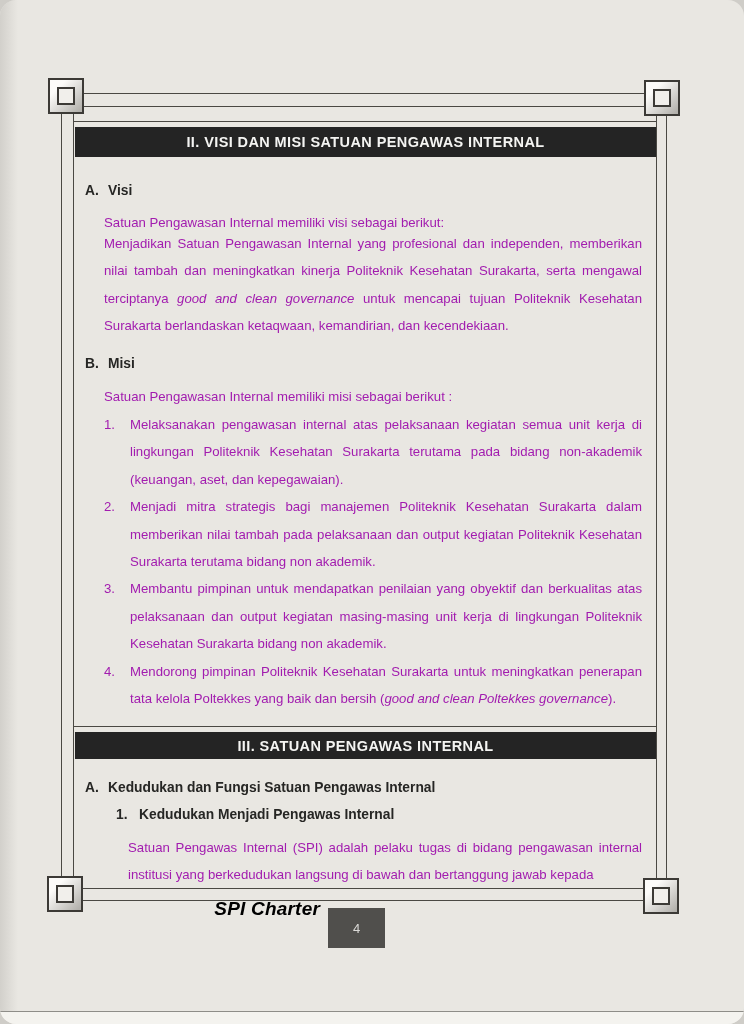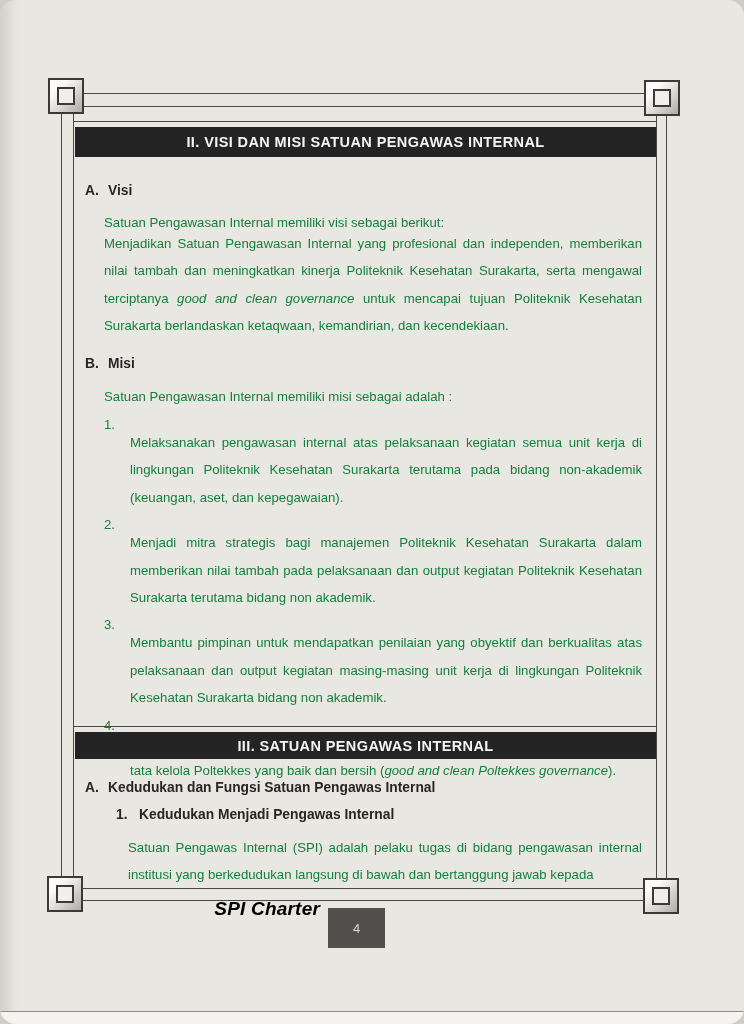--- a/index.html
+++ b/index.html
@@ -57,29 +57,29 @@
   .bar.b2 { top:127px; height:30px; }
   .bar.b3 { top:732px; height:27px; }
   
   .h-row {
     position:absolute; display:flex;
     font-weight:bold; font-size:13.8px; color:#262624;
   }
   .h-row .lab { width:23px; flex:none; }
   .bodytxt {
     position:absolute; font-size:13.2px; line-height:27.4px;
-    text-align:justify; color:#15803d;
+    text-align:justify; color:#a21caf;
   }
   .visi-intro  { left:104px; top:209px; width:540px; text-align:left; }
   .visi-para   { left:104px; top:230px; width:538px; }
   .misi-intro  { left:104px; top:383px; width:540px; text-align:left; }
   .misi-list   { left:104px; top:411px; width:538px; }
   .li { display:flex; }
   .li .num { width:26px; flex:none; }
-  .li .li-text { flex:1; text-align:justify;margin-top:18px; }
+  .li .li-text { flex:1; text-align:justify; }
   .sec3-para   { left:128px; top:834px; width:514px; }
   .h-visi  { left:85px; top:183px; }
   .h-misi  { left:85px; top:356px; }
   .h-sec3a { left:85px; top:780px; }
   .h-sec3i { left:116px; top:807px; }
   
   .footer-label {
     position:absolute; left:180px; top:898px; width:140px;
     text-align:right; font-style:italic; font-weight:bold;
     font-size:19px; color:#000000; letter-spacing:0.2px;
@@ -123,21 +123,21 @@
   </div>
   <div class="bodytxt visi-intro">Satuan Pengawasan Internal memiliki visi sebagai berikut:</div>
   <div class="bodytxt visi-para">
     <span>Menjadikan Satuan Pengawasan Internal yang profesional dan independen, memberikan nilai tambah dan meningkatkan kinerja Politeknik Kesehatan Surakarta, serta mengawal terciptanya </span><i>good and clean governance</i><span> untuk mencapai tujuan Politeknik Kesehatan Surakarta berlandaskan ketaqwaan, kemandirian, dan kecendekiaan.</span>
   </div>
 
   <div class="h-row h-misi">
     <span class="lab">B.</span>
     <span>Misi</span>
   </div>
-  <div class="bodytxt misi-intro">Satuan Pengawasan Internal memiliki misi sebagai adalah :</div>
+  <div class="bodytxt misi-intro">Satuan Pengawasan Internal memiliki misi sebagai berikut :</div>
 
   <div class="bodytxt misi-list">
     <div class="li">
       <span class="num">1.</span>
       <div class="li-text">Melaksanakan pengawasan internal atas pelaksanaan kegiatan semua unit kerja di lingkungan Politeknik Kesehatan Surakarta terutama pada bidang non-akademik (keuangan, aset, dan kepegawaian).</div>
     </div>
     <div class="li">
       <span class="num">2.</span>
       <div class="li-text">Menjadi mitra strategis bagi manajemen Politeknik Kesehatan Surakarta dalam memberikan nilai tambah pada pelaksanaan dan output kegiatan Politeknik Kesehatan Surakarta terutama bidang non akademik.</div>
     </div>

